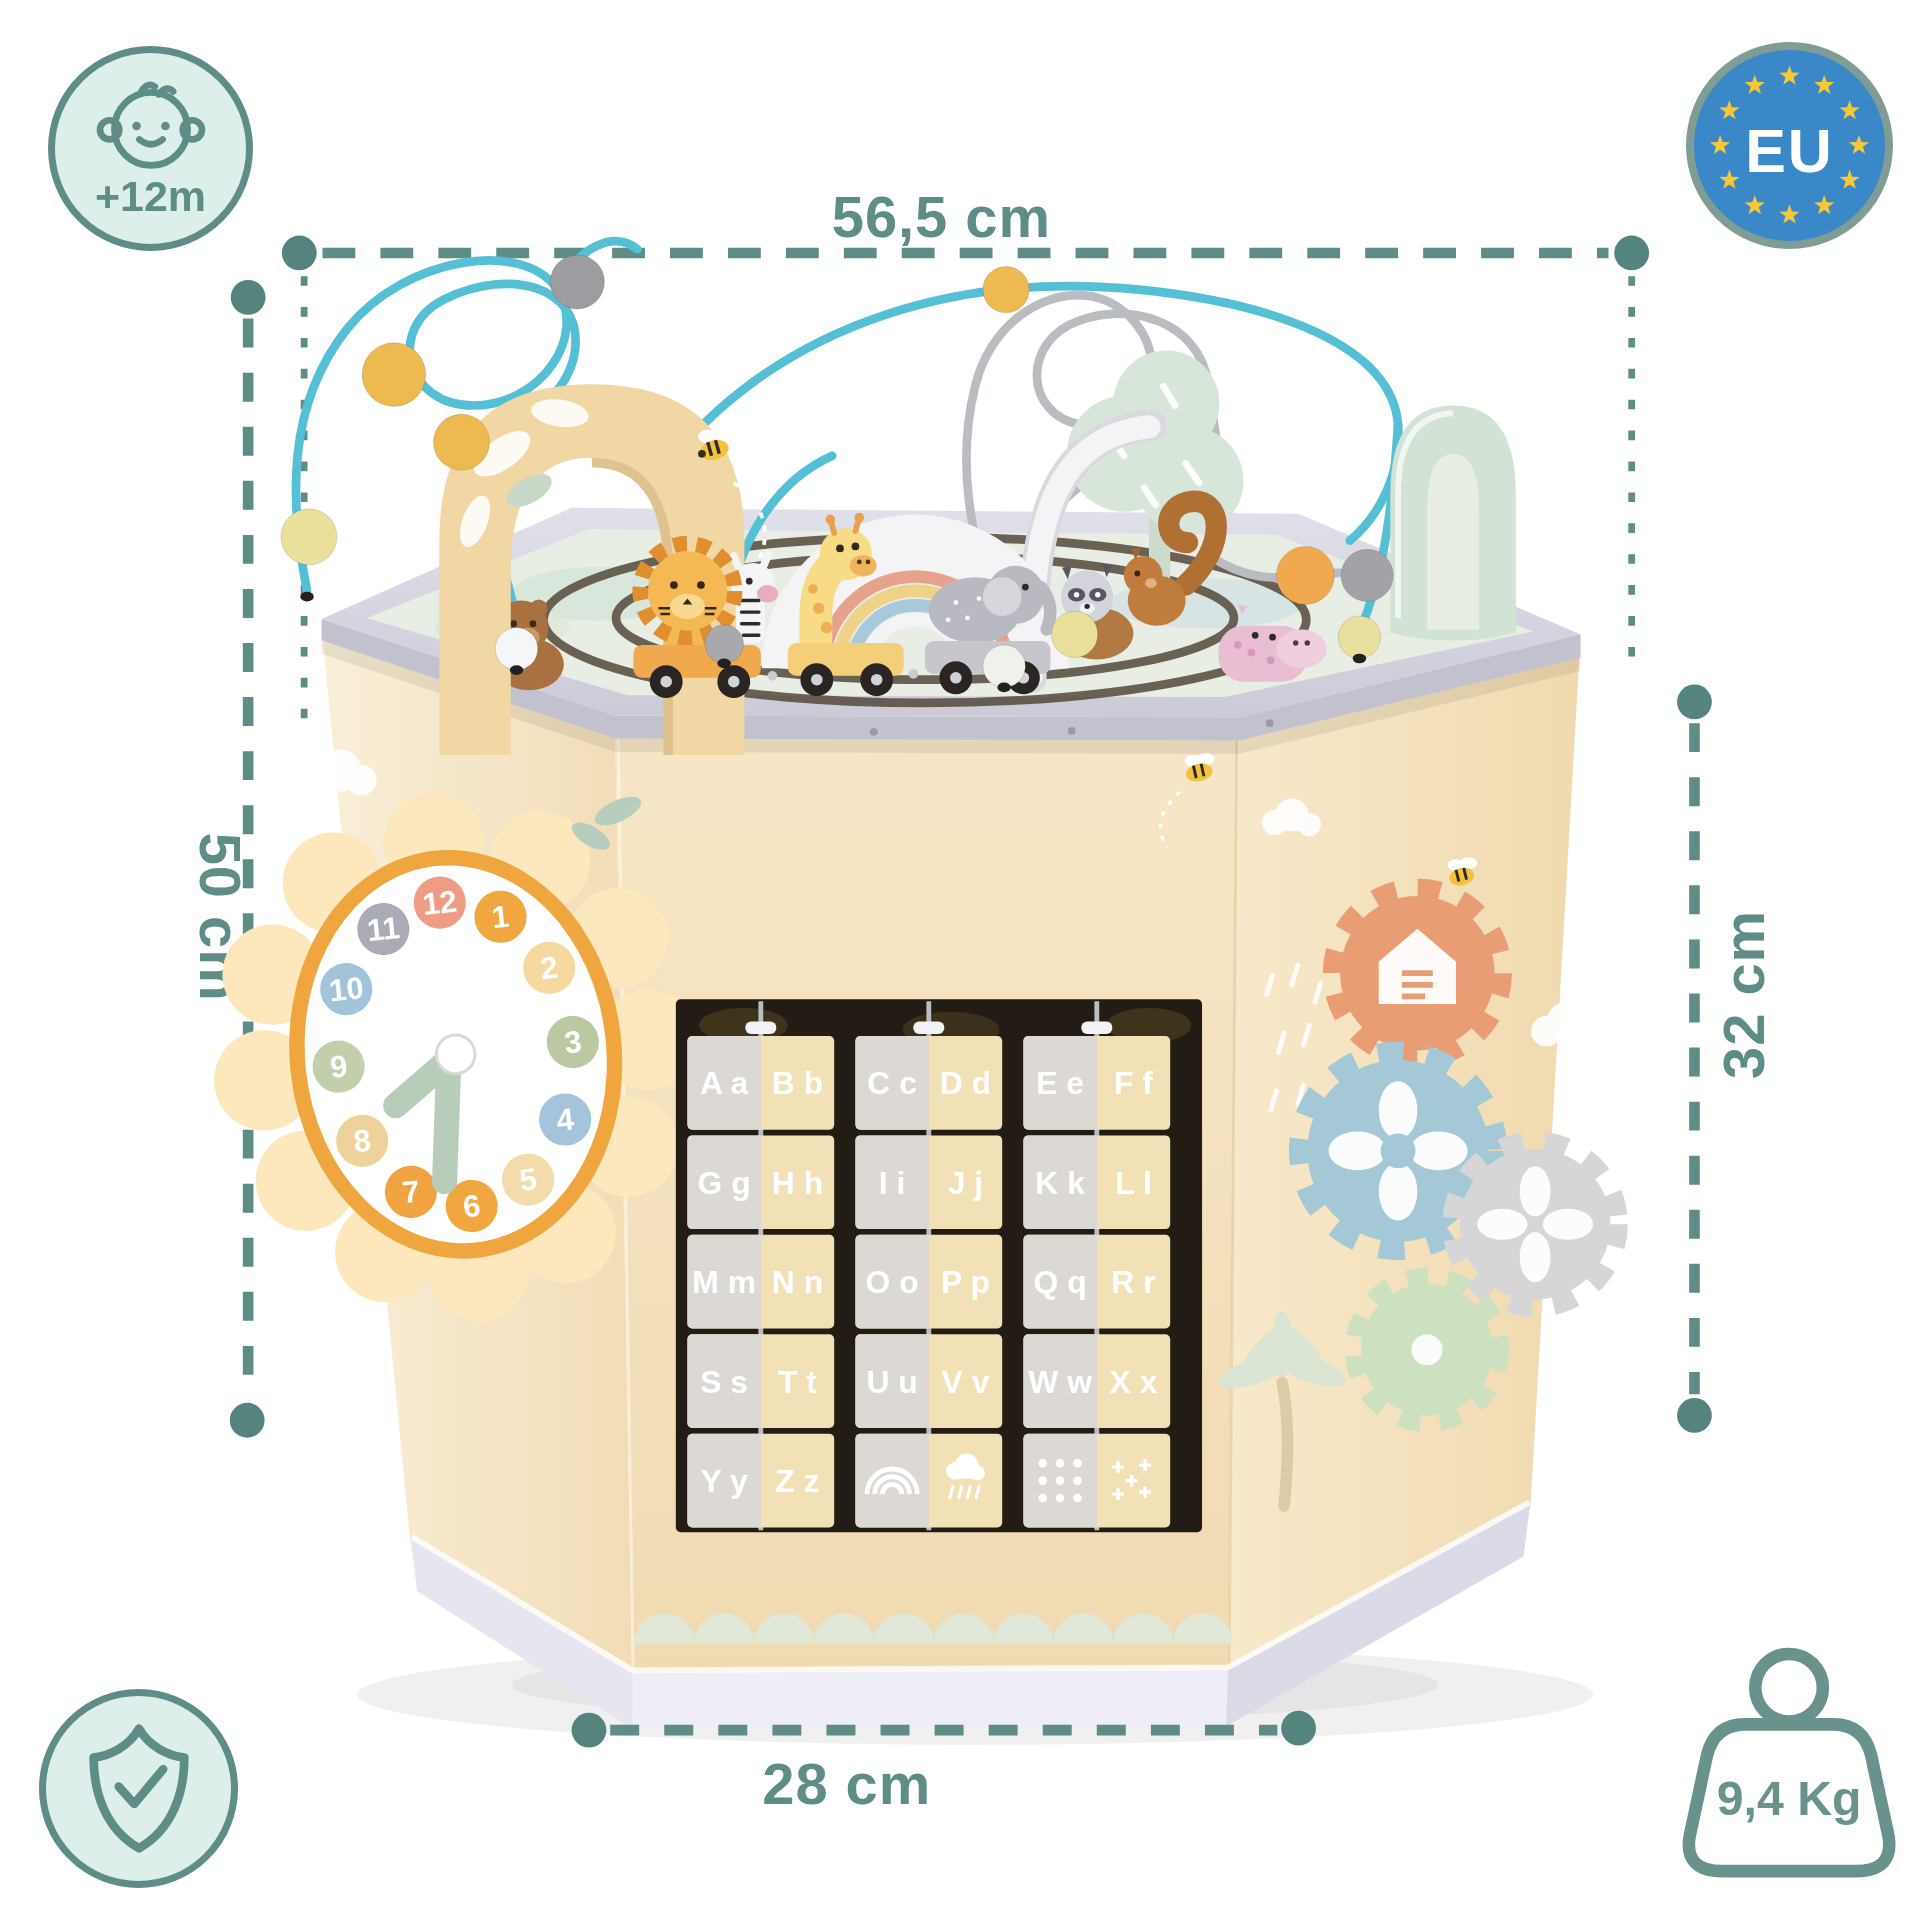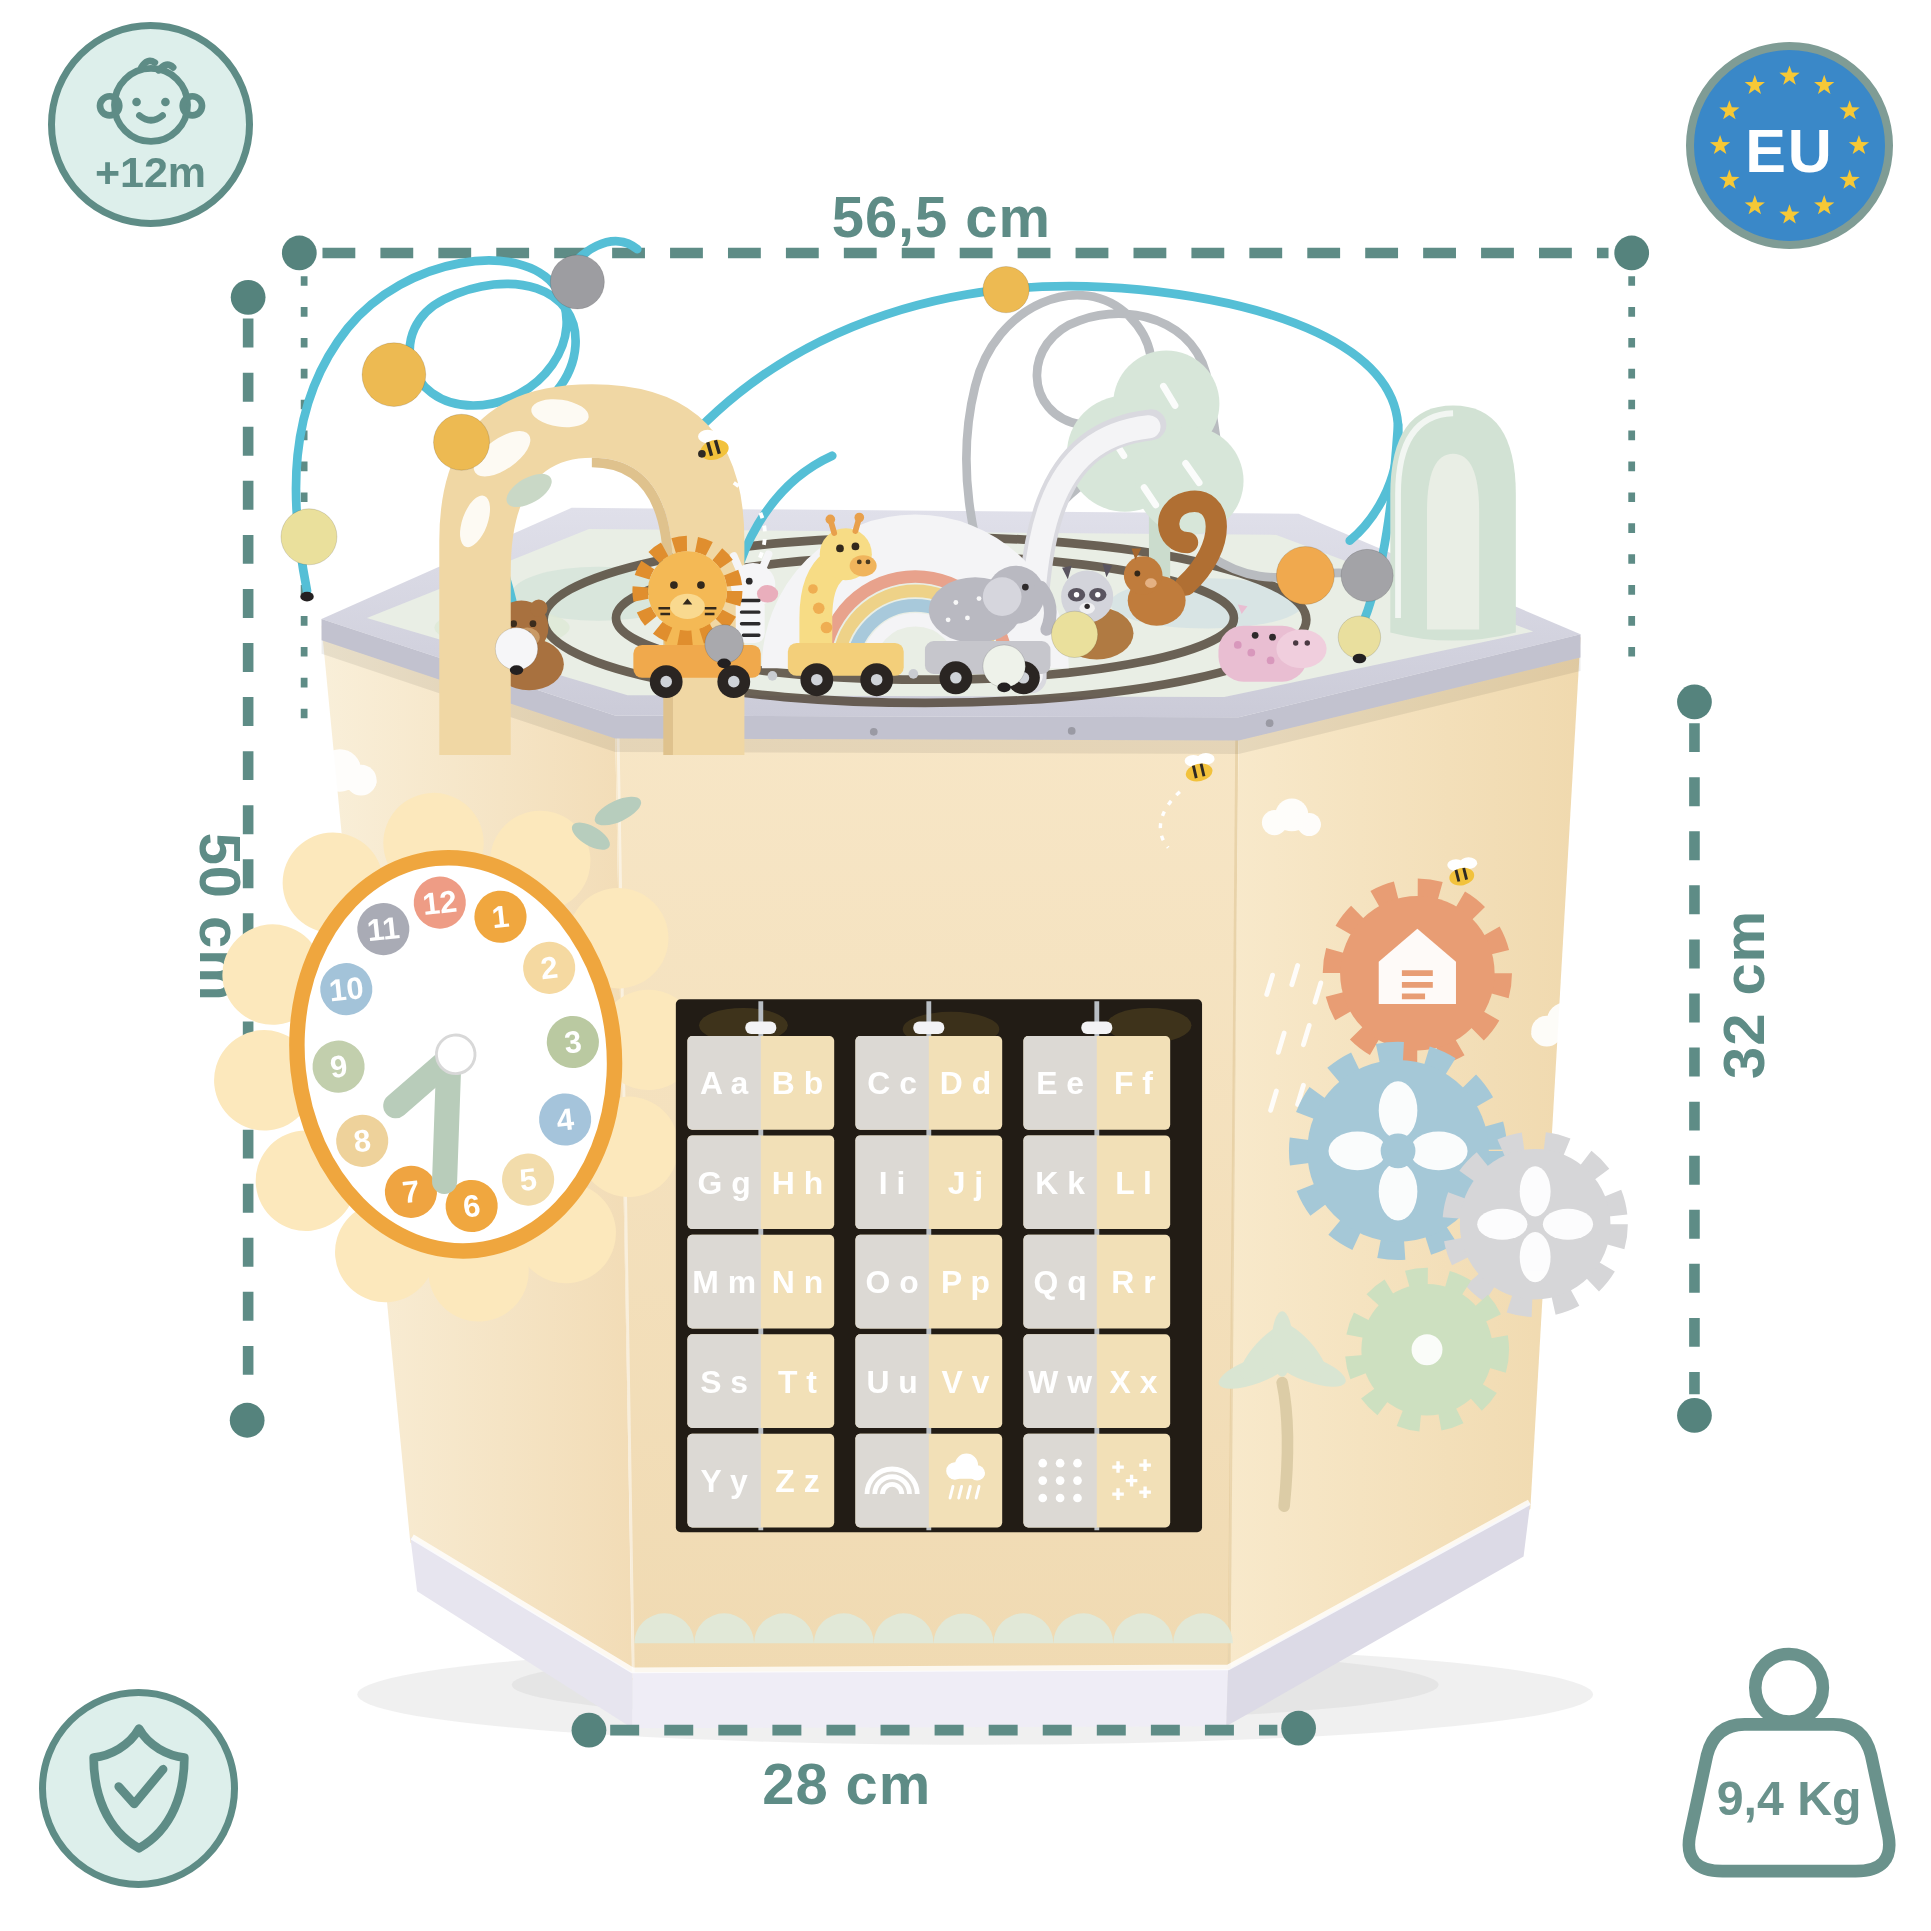--- a/index.html
+++ b/index.html
@@ -3,21 +3,21 @@
 <meta charset="utf-8">
 <style>
   html,body{margin:0;padding:0;background:#fff;}
   .stage{position:relative;width:1931px;height:1931px;background:#ffffff;overflow:hidden;
          font-family:"Liberation Sans","DejaVu Sans",sans-serif;}
   .layer{position:absolute;left:0;top:0;width:1931px;height:1931px;}
   .dim-label{fill:#5e8c86;font-size:60px;font-weight:bold;letter-spacing:1px;}
   
   .badge{position:absolute;border-radius:50%;box-sizing:border-box;display:flex;flex-direction:column;
          align-items:center;justify-content:center;}
-  .badge-age{left:48px;top:22px;width:205px;height:205px;background:#ddefeb;border:7.7px solid #5e8c86;}
+  .badge-age{left:48px;top:46px;width:205px;height:205px;background:#ddefeb;border:7.7px solid #5e8c86;}
   .badge-age .age-label{color:#5e8c86;font-size:43px;font-weight:bold;margin-top:-5.8px;}
   .badge-eu{left:1686px;top:42px;width:207px;height:207px;background:#3a88c8;border:8.7px solid #7f9c95;}
   .badge-eu .eu-label{position:absolute;left:0;top:5px;width:100%;height:100%;display:flex;align-items:center;
          justify-content:center;color:#ffffff;font-size:61px;font-weight:bold;letter-spacing:1.9px;}
   .badge-shield{left:39px;top:1689px;width:199px;height:199px;background:#ddefeb;border:7.7px solid #5e8c86;}
   .weight-label{fill:#6a928c;font-size:50px;font-weight:bold;}
   svg{display:block;}
 </style>
 </head>
 <body>

